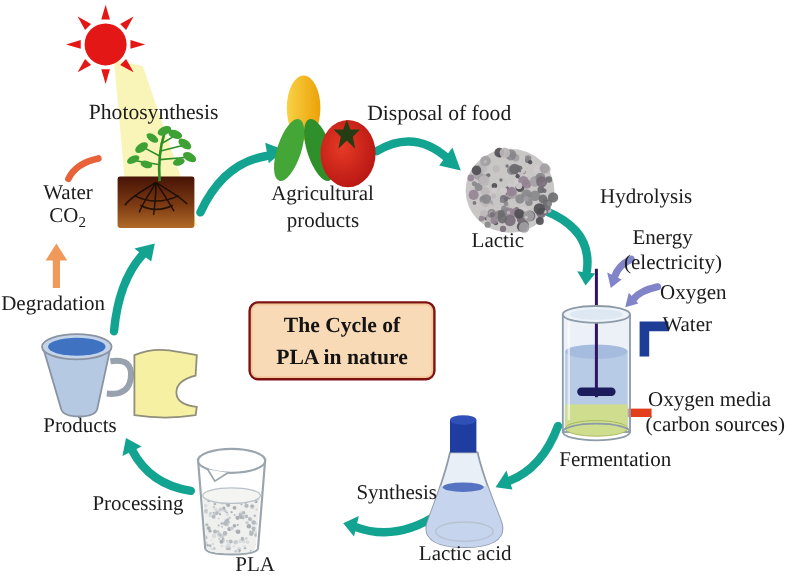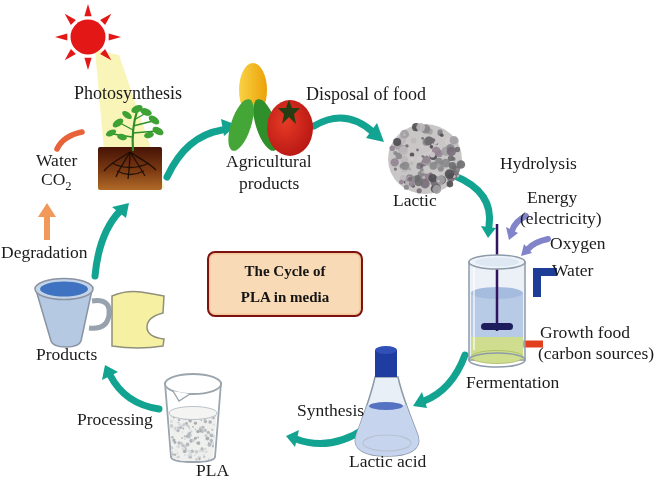--- a/index.html
+++ b/index.html
@@ -5,21 +5,21 @@
   html,body{margin:0;padding:0;background:#fff;}
   .canvas{position:relative;width:669px;height:487px;background:#ffffff;overflow:hidden;
           font-family:"Liberation Serif",serif;padding-left:28px;}
   .layer{position:absolute;left:0;top:0;}
   .lbl{position:absolute;font-size:17.5px;color:#1b1b1b;white-space:nowrap;line-height:1.1;}
   .lbl sub{font-size:12.5px;}
   .title-box{position:absolute;left:207px;top:251px;width:152px;height:62px;
              background:#f8dab6;border:2.5px solid #7e1210;border-radius:8px;
              box-shadow:inset 0 0 0 1.5px #f3c79a;
              display:flex;flex-direction:column;align-items:center;justify-content:center;}
-  .title-box .t{font-weight:bold;font-size:15px;color:#141414;line-height:26px;}
+  .title-box .t{font-weight:bold;font-size:18px;color:#141414;line-height:26px;}
 </style>
 </head>
 <body>
 
 <div class="canvas">
 
 <svg class="layer" width="669" height="487" viewBox="0 0 669 487">
   <defs>
     <linearGradient id="soilGrad" x1="0" y1="0" x2="0" y2="1">
       <stop offset="0%" stop-color="#461306"></stop>
@@ -483,30 +483,30 @@
 <div class="lbl" style="left:74px;top:84px;font-size:18px;">Photosynthesis</div>
 <div class="lbl" style="left:36px;top:151px;">Water</div>
 <div class="lbl" style="left:41px;top:170px;"><span>CO</span><sub>2</sub></div>
 <div class="lbl" style="left:1px;top:243px;">Degradation</div>
 <div class="lbl" style="left:36px;top:345px;">Products</div>
 <div class="lbl" style="left:77px;top:410px;">Processing</div>
 <div class="lbl" style="left:196px;top:461px;">PLA</div>
 <div class="lbl" style="left:277px;top:401px;margin-left:20px;">Synthesis</div>
 <div class="lbl" style="left:466px;top:373px;">Fermentation</div>
 <div class="lbl" style="left:349px;top:452px;">Lactic acid</div>
-<div class="lbl" style="left:540px;top:323px;">Growth food</div>
+<div class="lbl" style="left:540px;top:323px;">Oxygen media</div>
 <div class="lbl" style="left:538px;top:344px;">(carbon sources)</div>
 <div class="lbl" style="left:552px;top:261px;">Water</div>
 <div class="lbl" style="left:550px;top:234px;">Oxygen</div>
 <div class="lbl" style="left:527px;top:188px;">Energy</div>
 <div class="lbl" style="left:520px;top:209px;">(electricity)</div>
 <div class="lbl" style="left:463px;top:154px;margin-left:37px;">Hydrolysis</div>
 <div class="lbl" style="left:393px;top:191px;">Lactic</div>
 <div class="lbl" style="left:306px;top:85px;font-size:18px;">Disposal of food</div>
 <div class="lbl" style="left:226px;top:152px;">Agricultural</div>
 <div class="lbl" style="left:239px;top:174px;">products</div>
 
 <div class="title-box">
   <div class="t">The Cycle of</div>
-  <div class="t">PLA in media</div>
+  <div class="t">PLA in nature</div>
 </div>
 
 </div>
 
 </body></html>

